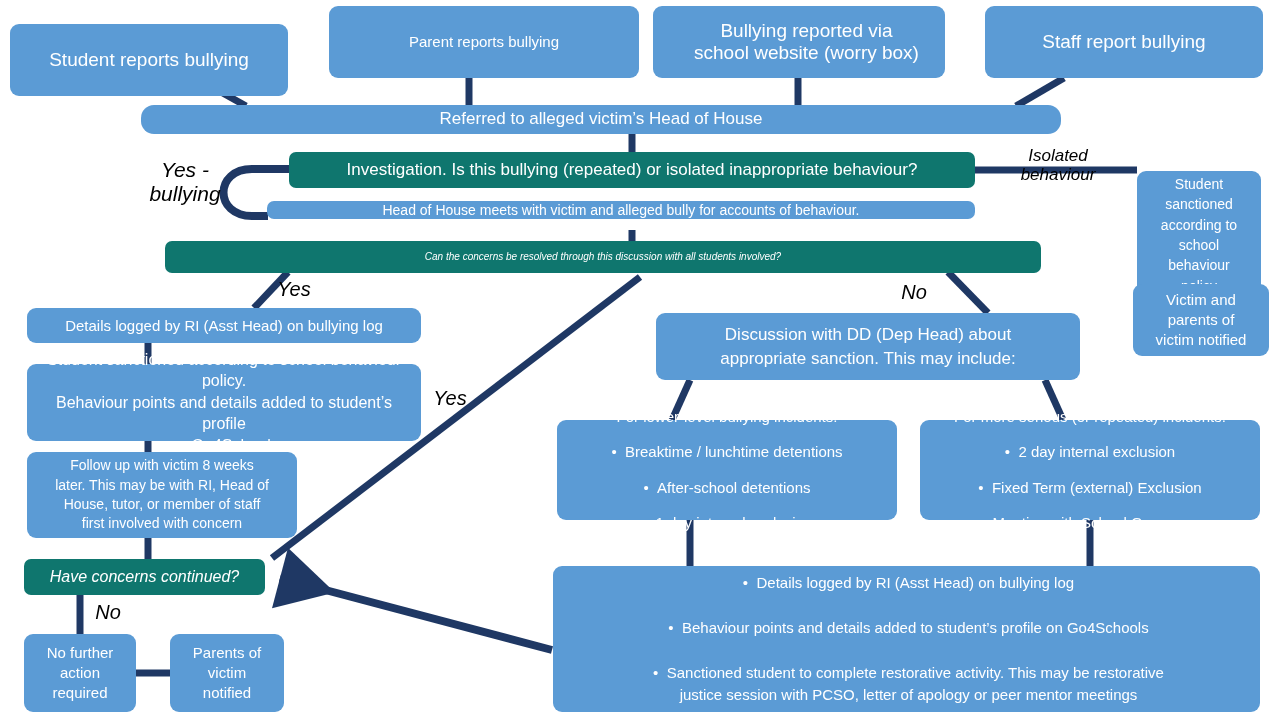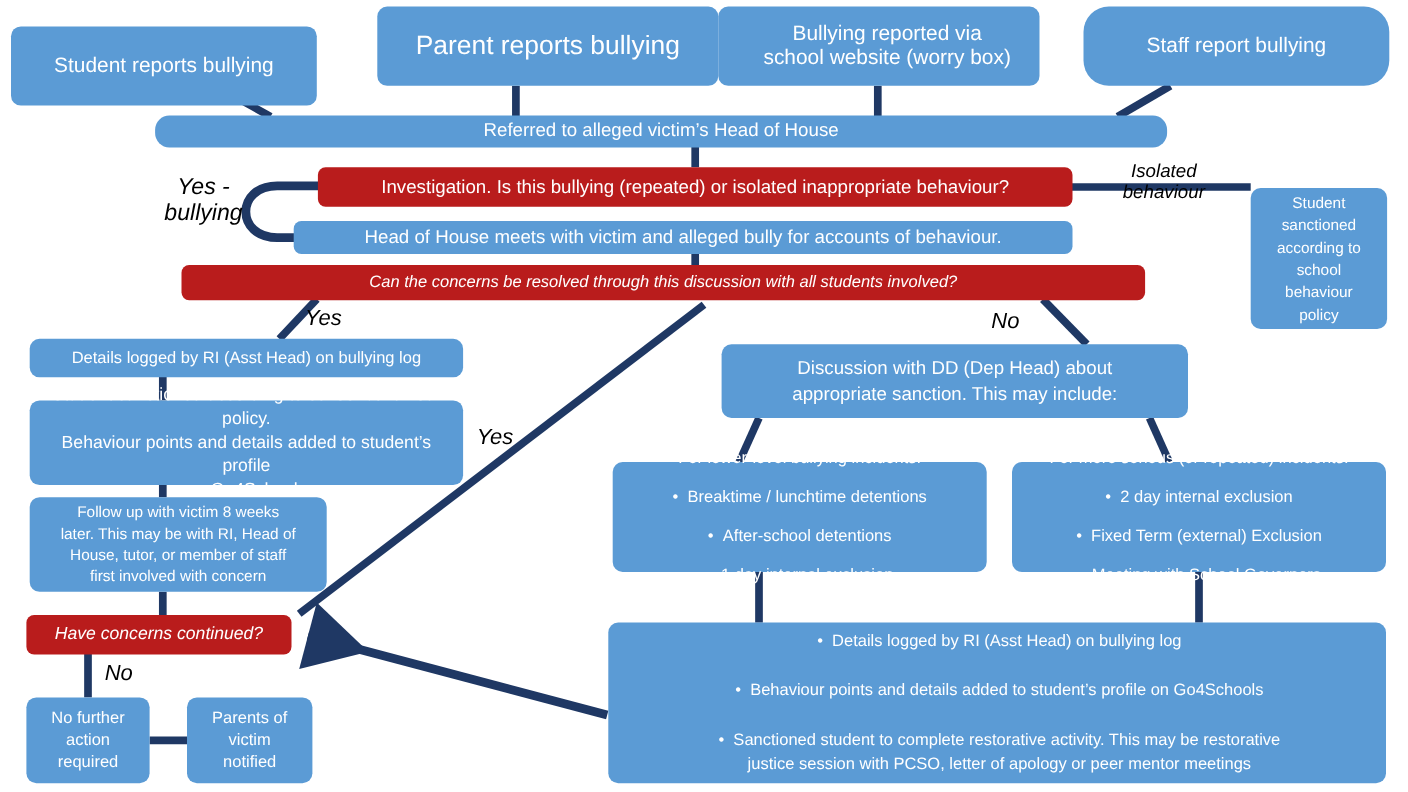--- a/index.html
+++ b/index.html
@@ -14,21 +14,21 @@
     justify-content:center;
     text-align:center;
     color:#ffffff;
     border-radius:9px;
     padding:2px 8px;
     line-height:1.18;
     white-space:pre-line;
     z-index:5;
   }
   .blue{background:#5B9BD5;}
-  .green{background:#b91c1c;}
+  .green{background:#0f766e;}
   .italic{font-style:italic;}
   .lbl{
     position:absolute;
     color:#000000;
     font-style:italic;
     font-family:"Liberation Sans",sans-serif;
     white-space:pre-line;
     text-align:center;
     line-height:1.12;
     z-index:6;
@@ -83,42 +83,45 @@
 
       <path d="M690,520 L690,566"></path>
       <path d="M1090,520 L1090,566"></path>
 
       <path d="M552,650 L280,578" stroke-width="8" marker-end="url(#arrowL)"></path>
     </g>
   </svg>
 
   <div class="node blue" style="left:10px;top:24px;width:278px;height:72px;font-size:19px;">Student reports bullying</div>
 
-  <div class="node blue" style="left:343px;top:6px;width:310px;height:72px;font-size:24px;">Parent reports bullying</div>
+  <div class="node blue" style="left:329px;top:6px;width:310px;height:72px;font-size:15px;">Parent reports bullying</div>
 
   <div class="node blue" style="left:653px;top:6px;width:292px;height:72px;font-size:19px;padding-left:23px;">Bullying reported via
 school website (worry box)</div>
 
-  <div class="node blue" style="left:985px;top:6px;width:278px;height:72px;font-size:19px;border-radius:23px;">Staff report bullying</div>
+  <div class="node blue" style="left:985px;top:6px;width:278px;height:72px;font-size:19px;">Staff report bullying</div>
 
   <div class="node blue" style="left:141px;top:105px;width:920px;height:29px;font-size:17px;border-radius:13px;">Referred  to alleged victim’s Head of House</div>
 
   <div class="node green" style="left:289px;top:152px;width:686px;height:36px;font-size:17px;border-radius:7px;">Investigation. Is this bullying (repeated)  or isolated inappropriate behaviour?</div>
 
-  <div class="node blue" style="left:267px;top:201px;width:708px;height:30px;font-size:17px;border-radius:7px;">Head of House meets with victim and alleged bully for accounts of behaviour.</div>
+  <div class="node blue" style="left:267px;top:201px;width:708px;height:18px;font-size:14px;border-radius:7px;">Head of House meets with victim and alleged bully for accounts of behaviour.</div>
 
-  <div class="node green italic" style="left:165px;top:241px;width:876px;height:32px;font-size:15px;border-radius:7px;text-align:center;">Can the concerns be resolved through this discussion with all students involved?</div>
+  <div class="node green italic" style="left:165px;top:241px;width:876px;height:32px;font-size:10px;border-radius:7px;text-align:center;">Can the concerns be resolved through this discussion with all students involved?</div>
 
   <div class="node blue" style="left:1137px;top:131px;width:124px;height:128px;font-size:14px;line-height:1.45;margin-top:40px;">Student
 sanctioned
 according to
 school
 behaviour
 policy</div>
 
+  <div class="node blue" style="left:1133px;top:284px;width:136px;height:72px;font-size:15px;line-height:1.35;">Victim and
+parents of
+victim notified</div>
 
   <div class="node blue" style="left:27px;top:308px;width:394px;height:35px;font-size:15px;">Details logged by RI (Asst Head) on bullying log</div>
 
   <div class="node blue" style="left:27px;top:364px;width:394px;height:77px;font-size:16px;line-height:1.35;">Student sanctioned according to school behaviour
 policy.
 Behaviour points and details added to student’s profile
 on Go4Schools</div>
 
   <div class="node blue" style="left:27px;top:452px;width:270px;height:86px;font-size:14px;line-height:1.38;">Follow up with victim 8 weeks
 later. This may be with RI, Head of

